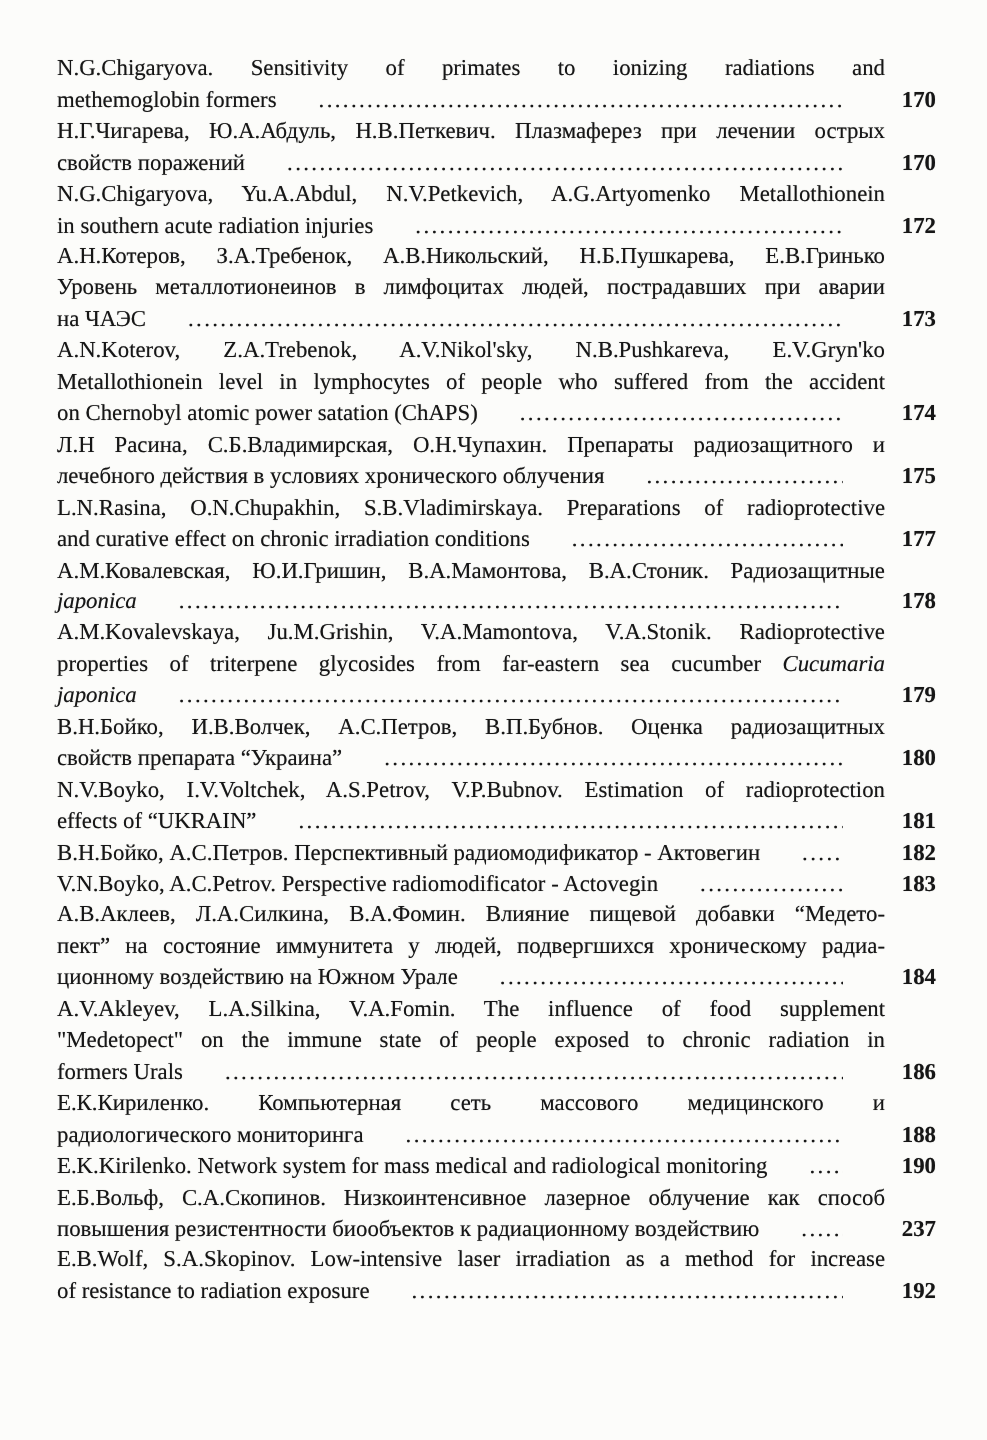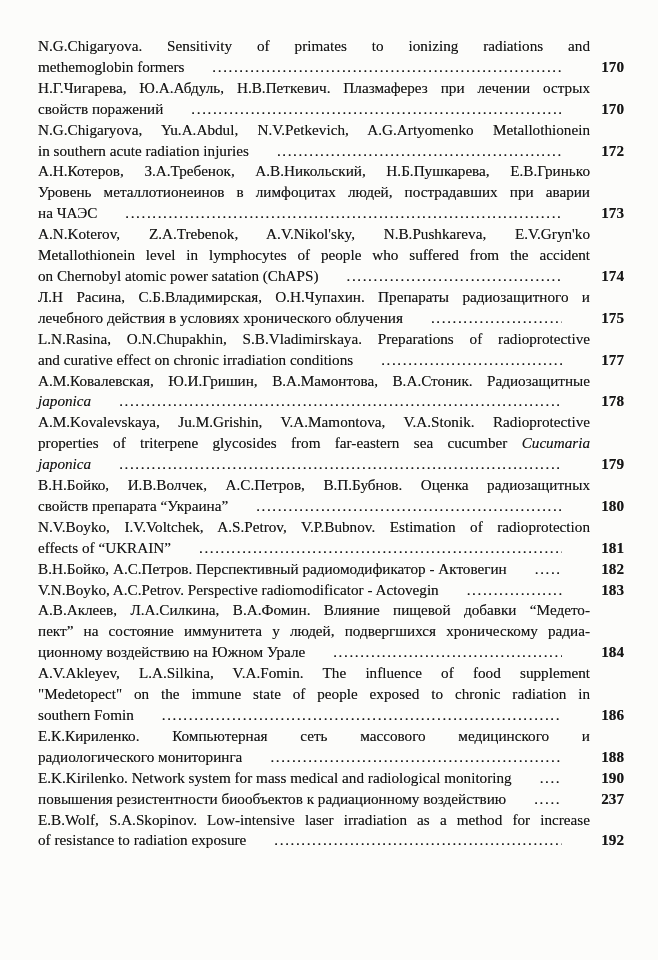--- a/index.html
+++ b/index.html
@@ -166,41 +166,42 @@
         <div class="line final">
           <span class="ftext"><span>ционному воздействию на Южном Урале</span></span>
           <span class="dots"></span>
           <span class="pg">184</span>
         </div>
       </div>
       <div class="entry">
         <div class="line just"><span>A.V.Akleyev, L.A.Silkina, V.A.Fomin. The influence of food supplement</span></div>
         <div class="line just"><span>"Medetopect" on the immune state of people exposed to chronic radiation in</span></div>
         <div class="line final">
-          <span class="ftext"><span>southern Fomin</span></span>
+          <span class="ftext"><span>formers Urals</span></span>
           <span class="dots"></span>
           <span class="pg">186</span>
         </div>
       </div>
       <div class="entry">
         <div class="line just"><span>Е.К.Кириленко. Компьютерная сеть массового медицинского и</span></div>
         <div class="line final">
           <span class="ftext"><span>радиологического мониторинга</span></span>
           <span class="dots"></span>
           <span class="pg">188</span>
         </div>
       </div>
       <div class="entry">
         <div class="line final">
           <span class="ftext"><span>E.K.Kirilenko. Network system for mass medical and radiological monitoring</span></span>
           <span class="dots"></span>
           <span class="pg">190</span>
         </div>
       </div>
       <div class="entry">
+        <div class="line just"><span>Е.Б.Вольф, С.А.Скопинов. Низкоинтенсивное лазерное облучение как способ</span></div>
         <div class="line final">
           <span class="ftext"><span>повышения резистентности биообъектов к радиационному воздействию</span></span>
           <span class="dots"></span>
           <span class="pg">237</span>
         </div>
       </div>
       <div class="entry">
         <div class="line just"><span>E.B.Wolf, S.A.Skopinov. Low-intensive laser irradiation as a method for increase</span></div>
         <div class="line final">
           <span class="ftext"><span>of resistance to radiation exposure</span></span>

